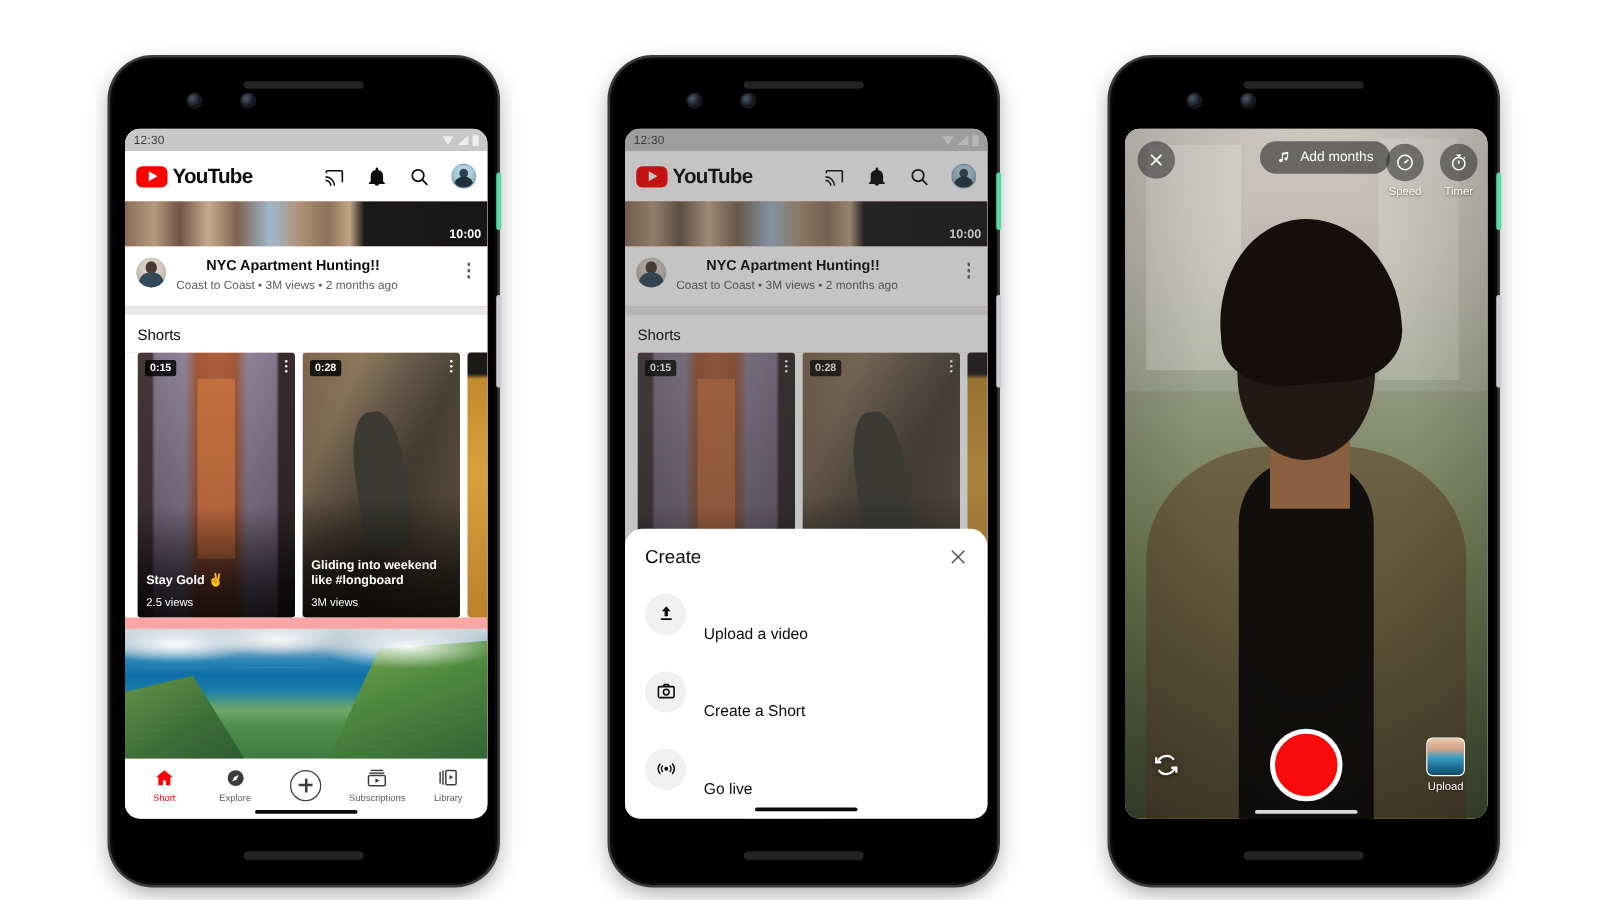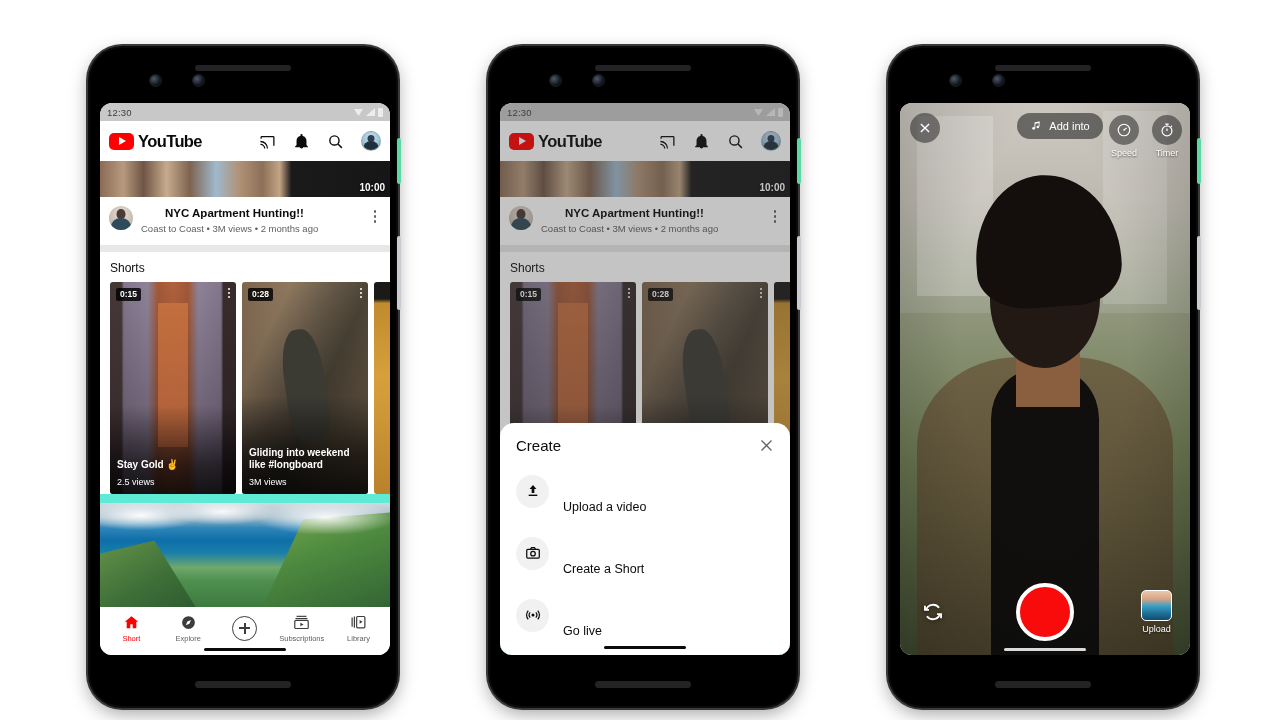--- a/index.html
+++ b/index.html
@@ -90,21 +90,21 @@
   .avatar::before {
     content:""; position:absolute; left:50%; top:18%; transform:translateX(-50%);
     width:7px;height:7px;border-radius:50%;background:#2c3e50;
   }
   .avatar::after {
     content:""; position:absolute; left:50%; top:52%; transform:translateX(-50%);
     width:16px;height:12px;border-radius:8px 8px 0 0;background:#22303c;
   }
 
   
-  .feed { flex:1; overflow:hidden; background:#5eead4; display:flex; flex-direction:column; }
+  .feed { flex:1; overflow:hidden; background:#fca5a5; display:flex; flex-direction:column; }
   .vid-banner {
     height: 36px; position:relative; flex:none;
     background:
       linear-gradient(90deg,
         #8a6a55 0%, #b79a7e 8%, #6e5546 15%, #c7ab8d 23%,
         #7e6350 31%, #9fb9cd 40%, #b09276 48%, #8c7058 56%,
         #c2a584 62%, #1a1a1a 66%, #161616 100%);
   }
   .badge-dur {
     position:absolute; right:5px; bottom:4px; color:#fff;
@@ -670,21 +670,21 @@
               </svg>
             </span>
             <span class="add-music">
               <svg width="12" height="12" viewBox="0 0 24 24" fill="currentColor">
                 <path d="M10 4.5l9-1.6v3.1l-9 1.6z"></path>
                 <rect x="9" y="5" width="1.7" height="11"></rect>
                 <rect x="17.3" y="3.4" width="1.7" height="9.6"></rect>
                 <circle cx="7.3" cy="16.6" r="2.8"></circle>
                 <circle cx="15.6" cy="14.1" r="2.5"></circle>
               </svg>
-              <span>Add into</span>
+              <span>Add months</span>
             </span>
           </div>
 
           <div class="cam-rightcol">
             <div class="cam-tool">
               <span class="cam-tool-btn">
                 <svg width="16" height="16" viewBox="0 0 24 24" fill="none" stroke="currentColor" stroke-width="1.8">
                   <circle cx="12" cy="12" r="8.6"></circle>
                   <path d="M12 12l4-3.2"></path>
                     <circle cx="12" cy="12" r="1.2" fill="currentColor" stroke="none"></circle>

